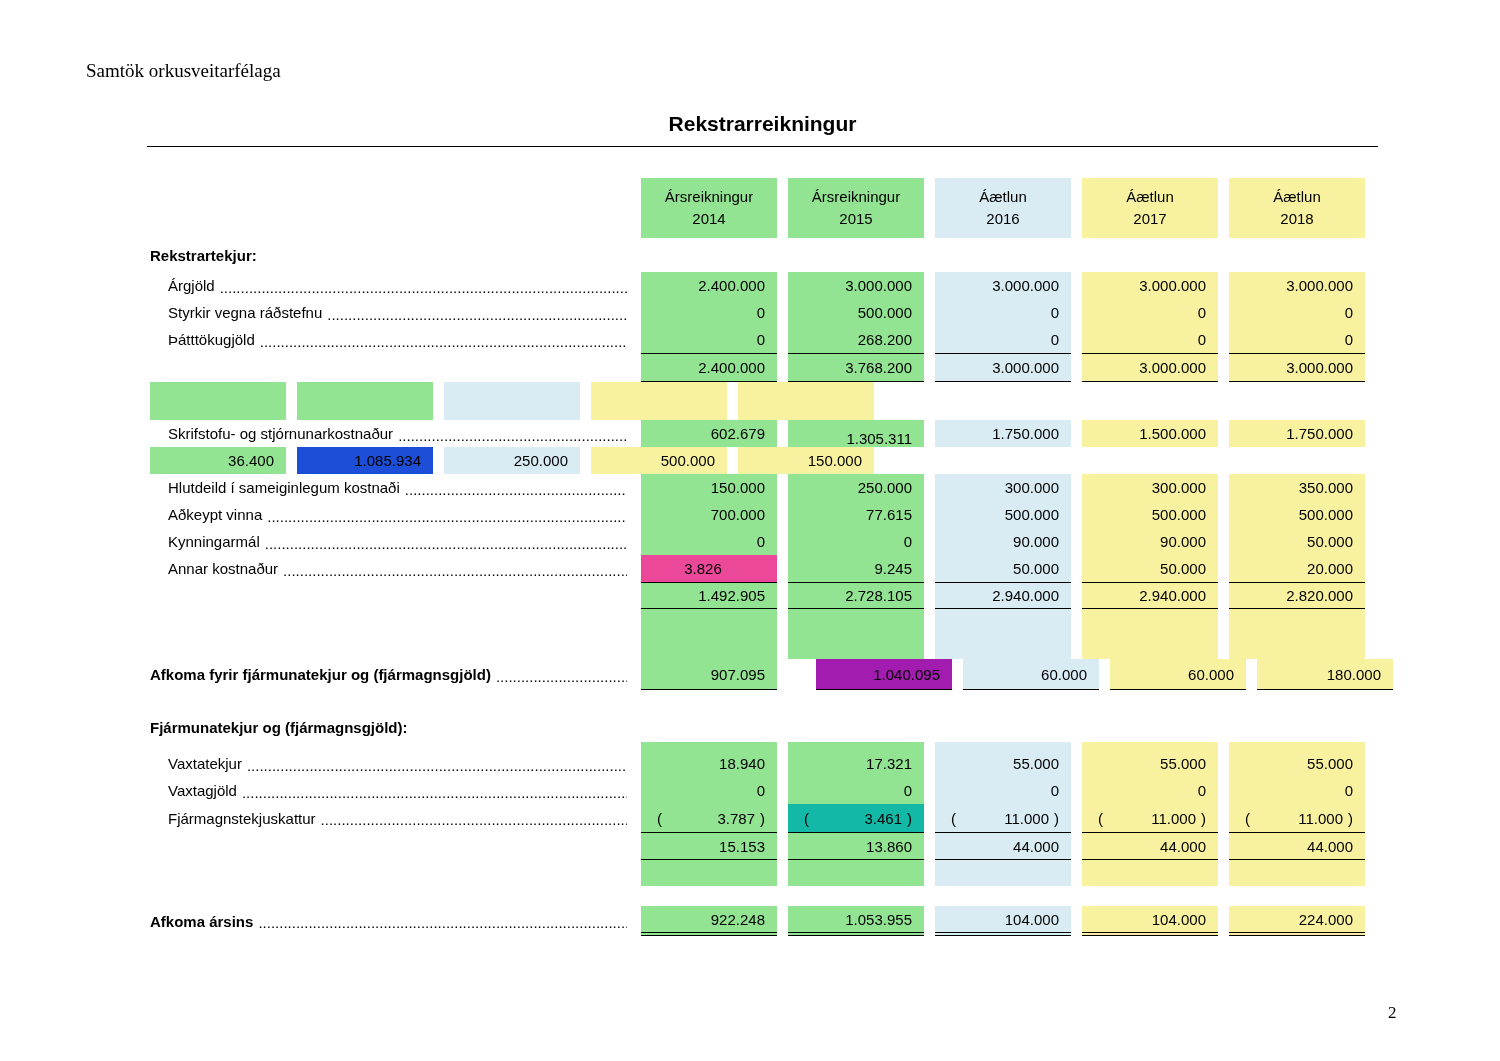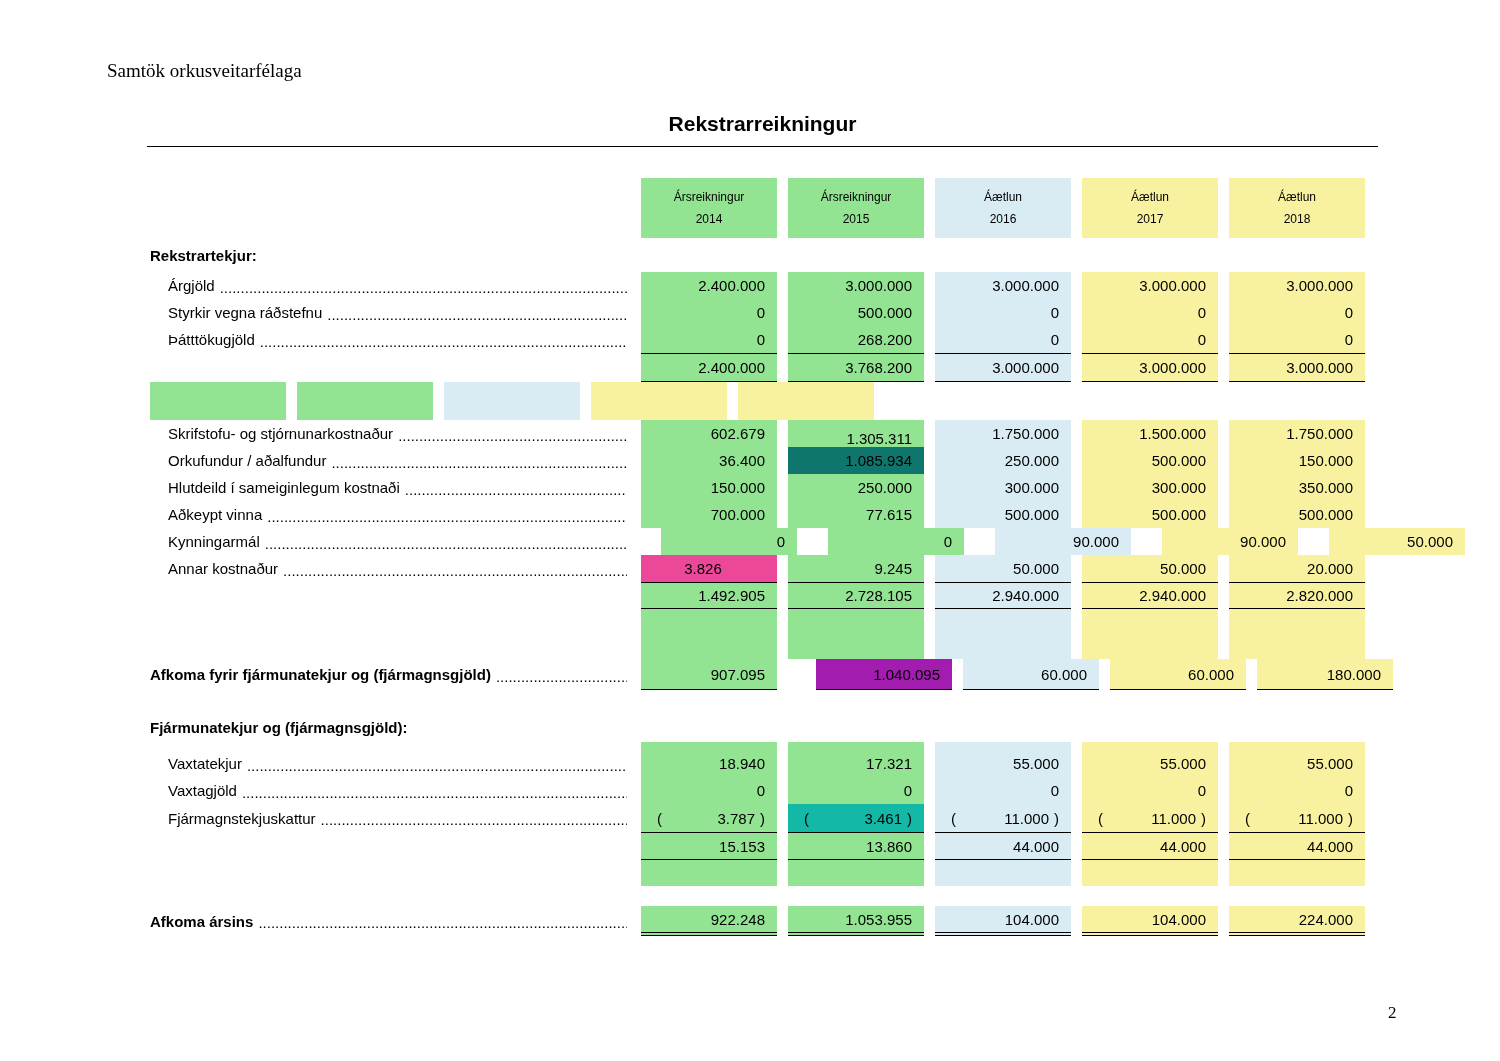--- a/index.html
+++ b/index.html
@@ -2,39 +2,39 @@
 <html><head>
 <meta charset="utf-8">
 <style>
   * { margin:0; padding:0; box-sizing:border-box; }
   html,body { background:#ffffff; }
   .page {
     position:relative; width:1500px; height:1061px; background:#ffffff;
     font-family:"Liberation Sans", sans-serif; color:#000; overflow:hidden;
   }
   .org {
-    position:absolute; left:107px; top:60px;
+    position:absolute; left:86px; top:60px;
     font-family:"Liberation Serif", serif; font-size:19px;
   }
   .title-block {
     position:absolute; left:147px; top:112px; width:1231px;
     text-align:center; border-bottom:1px solid #000; padding-bottom:10px;
   }
   .title { font-size:21px; font-weight:bold; }
   .table { position:absolute; left:150px; top:178px; }
   .trow { display:flex; }
   .lcell { width:480px; margin-right:11px; display:flex; align-items:center; min-width:0; }
   .vcell {
     width:136px; margin-right:0; display:flex; align-items:center;
     justify-content:flex-end; padding-right:12px; font-size:15px;
   }
   .vcell:not(:last-child) { margin-right:11px; }
   .hrow { height:60px; }
   .hcell { flex-direction:column; justify-content:center; align-items:center; padding-right:0; line-height:22px; }
-  .hline { font-size:12px;text-align:right; }
+  .hline { font-size:15px;text-align:right; }
   .trow.item .lcell { padding-left:18px; }
   .lbl { font-size:15px; white-space:nowrap; }
   .section .lbl, .result .lbl, .result_final .lbl { font-weight:bold; }
   .dots { flex:1; overflow:hidden; white-space:nowrap; margin:3px 3px 0 5px; font-size:15px; }
   .dots::after { content:"......................................................................................................................................................................"; }
   .v-subtotal { border-top:1px solid #000; border-bottom:1px solid #000; }
   .v-result { border-bottom:1px solid #000; }
   .v-result_final { border-bottom:4px double #000; }
   .vcell.neg { padding-left:16px; }
   .paren-open { margin-right:auto; }
@@ -191,28 +191,24 @@
           <span class="val">1.750.000</span>
         </div>
         <div class="vcell v-item" style="background: rgb(248, 242, 160);">
           <span class="val">1.500.000</span>
         </div>
         <div class="vcell v-item" style="background: rgb(248, 242, 160);">
           <span class="val">1.750.000</span>
         </div>
       </div>
       <div class="trow item" style="height: 27px;">
-        <div class="lcell">
-          <span class="lbl">Orkufundur / aðalfundur</span>
-          <span class="dots"></span>
-        </div>
         <div class="vcell v-item" style="background: rgb(146, 228, 146);">
           <span class="val">36.400</span>
         </div>
-        <div class="vcell v-item" style="background: #0f766e; padding-left: 8px;">
+        <div class="vcell v-item" style="background: #1d4ed8; padding-left: 8px;">
           <span class="val">1.085.934</span>
         </div>
         <div class="vcell v-item" style="background: rgb(217, 236, 244);">
           <span class="val">250.000</span>
         </div>
         <div class="vcell v-item" style="background: rgb(248, 242, 160);">
           <span class="val">500.000</span>
         </div>
         <div class="vcell v-item" style="background: rgb(248, 242, 160);">
           <span class="val">150.000</span>
@@ -253,21 +249,21 @@
         <div class="vcell v-item" style="background: rgb(217, 236, 244);">
           <span class="val">500.000</span>
         </div>
         <div class="vcell v-item" style="background: rgb(248, 242, 160);">
           <span class="val">500.000</span>
         </div>
         <div class="vcell v-item" style="background: rgb(248, 242, 160);">
           <span class="val">500.000</span>
         </div>
       </div>
-      <div class="trow item" style="height: 27px; gap: 20px;">
+      <div class="trow item" style="height: 27px;">
         <div class="lcell">
           <span class="lbl">Kynningarmál</span>
           <span class="dots"></span>
         </div>
         <div class="vcell v-item" style="background: rgb(146, 228, 146);">
           <span class="val">0</span>
         </div>
         <div class="vcell v-item" style="background: rgb(146, 228, 146);">
           <span class="val">0</span>
         </div>

